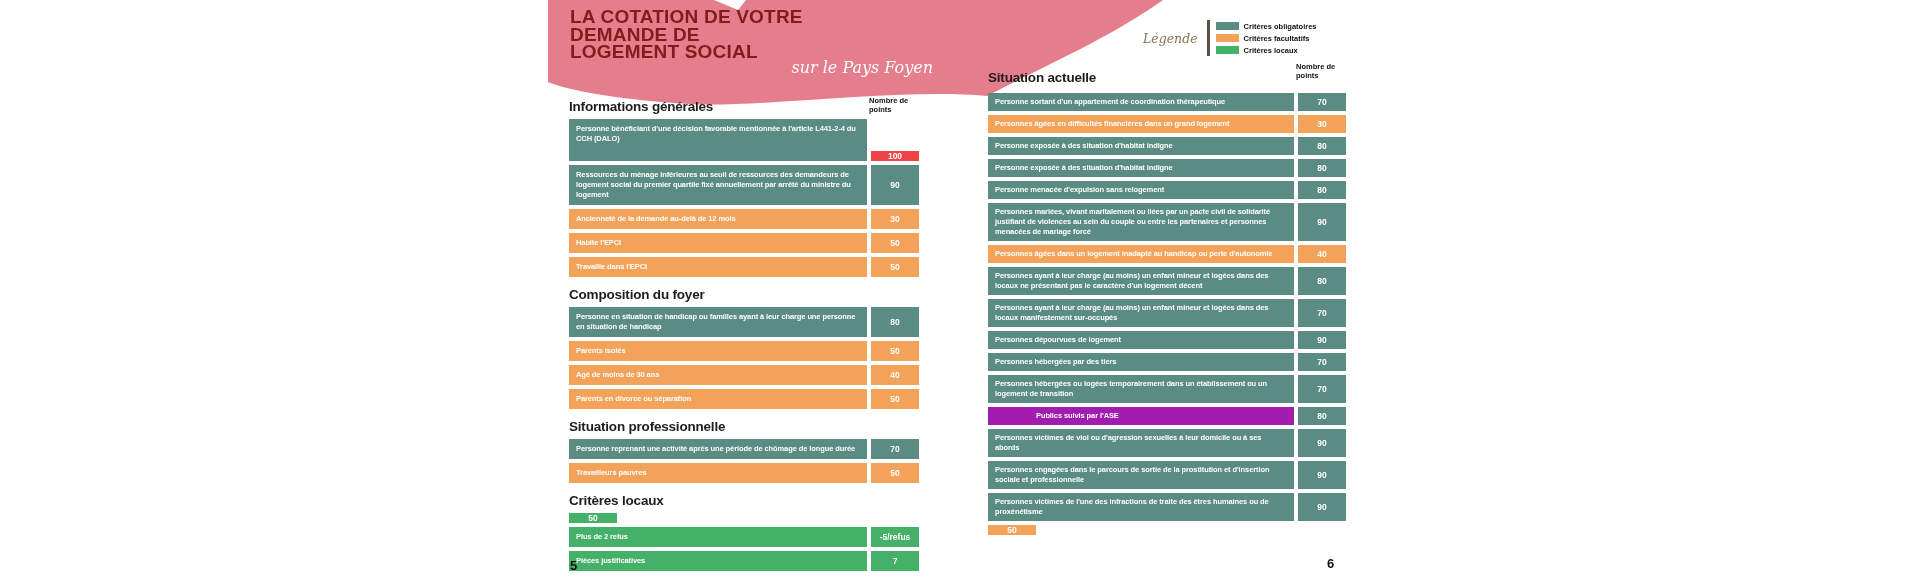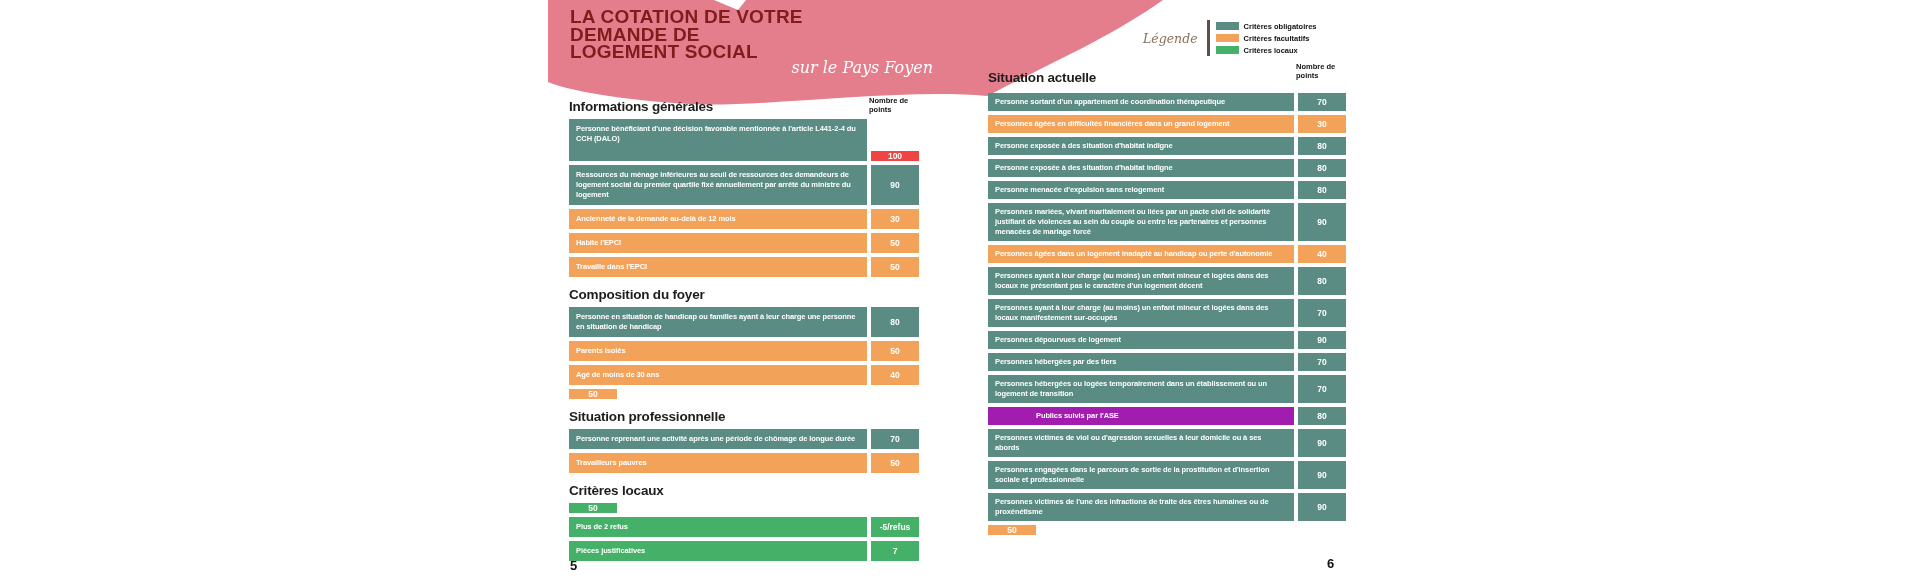--- a/index.html
+++ b/index.html
@@ -113,20 +113,21 @@
       </div>
       <div class="crit-row">
         <div class="crit-label" style="background: rgb(243, 163, 89);">Parents isolés</div>
         <div class="crit-points" style="background: rgb(243, 163, 89);">50</div>
       </div>
       <div class="crit-row">
         <div class="crit-label" style="background: rgb(243, 163, 89);">Agé de moins de 30 ans</div>
         <div class="crit-points" style="background: rgb(243, 163, 89);">40</div>
       </div>
       <div class="crit-row">
+        <div class="crit-label" style="background: rgb(243, 163, 89);">Parents en divorce ou séparation</div>
         <div class="crit-points" style="background: rgb(243, 163, 89);">50</div>
       </div>
       <div class="section-title">Situation professionnelle</div>
       <div class="crit-row">
         <div class="crit-label" style="background: rgb(90, 140, 132);">Personne reprenant une activité après une période de chômage de longue durée</div>
         <div class="crit-points" style="background: rgb(90, 140, 132);">70</div>
       </div>
       <div class="crit-row">
         <div class="crit-label" style="background: rgb(243, 163, 89);">Travailleurs pauvres</div>
         <div class="crit-points" style="background: rgb(243, 163, 89);">50</div>

